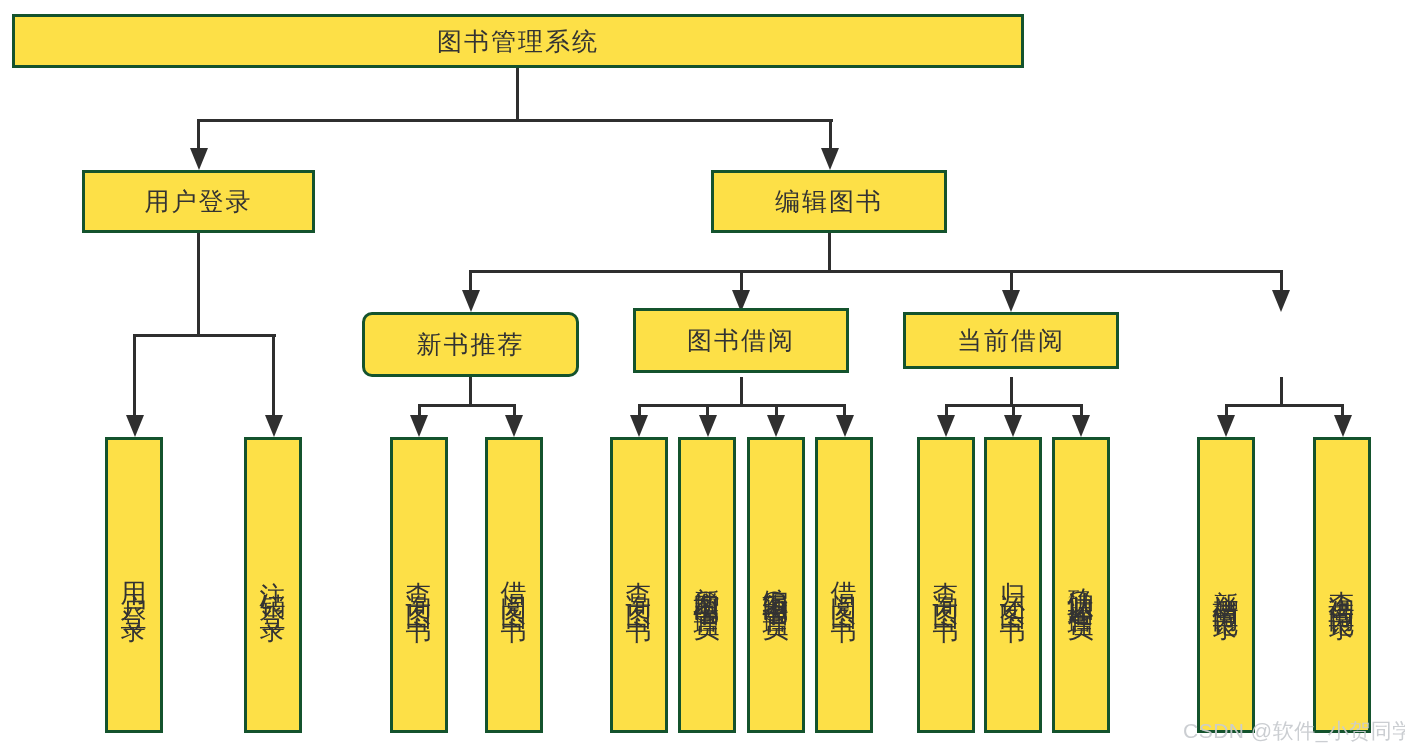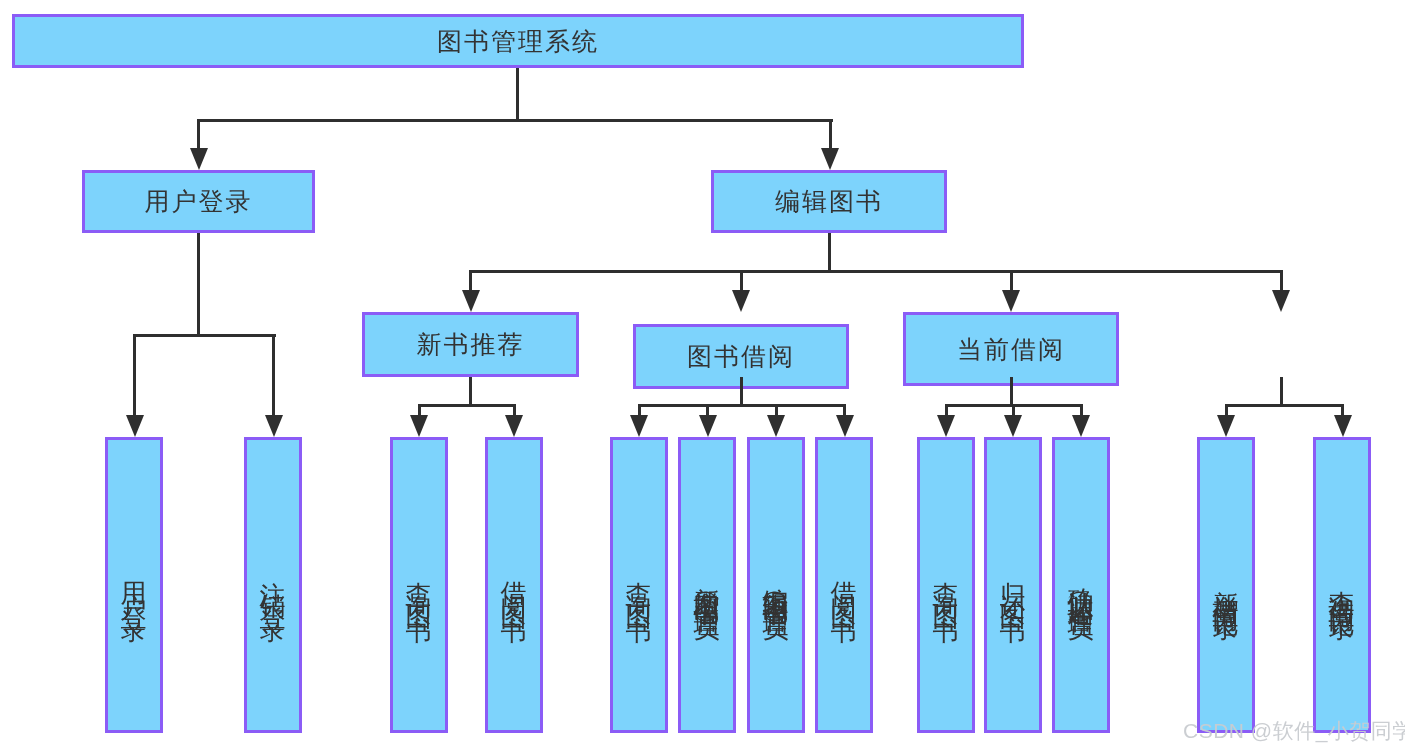--- a/index.html
+++ b/index.html
@@ -1,22 +1,22 @@
 <!DOCTYPE html>
 <html><head>
 <meta charset="utf-8">
 <style>
   html,body{margin:0;padding:0;background:#ffffff;}
   #stage{
     position:relative;width:1405px;height:747px;background:#ffffff;overflow:hidden;
     font-family:"Liberation Sans","DejaVu Sans",sans-serif;color:#333333;
   }
   .box{
-    position:absolute;box-sizing:border-box;background:#7dd3fc;
-    border:3px solid #8b5cf6;display:flex;align-items:center;justify-content:center;
+    position:absolute;box-sizing:border-box;background:#fde047;
+    border:3px solid #14532d;display:flex;align-items:center;justify-content:center;
     color:#333333;
   }
   .hbox{font-size:25px;letter-spacing:2px;white-space:nowrap;}
   .vbox{
     writing-mode:vertical-rl;text-orientation:mixed;
     font-size:26px;line-height:1;
   }
   .ls12{letter-spacing:12px;}
   .ls5{letter-spacing:5px;}
   .ls4{letter-spacing:4px;}
@@ -59,23 +59,23 @@
   <div class="line" style="left:469px;top:270px;width:814px;height:3px;"></div>
   <div class="line" style="left:469px;top:270px;width:3px;height:22px;"></div>
   <div class="line" style="left:740px;top:270px;width:3px;height:22px;"></div>
   <div class="line" style="left:1010px;top:270px;width:3px;height:22px;"></div>
   <div class="line" style="left:1280px;top:270px;width:3px;height:22px;"></div>
   <div class="arrow" style="left:462px;top:290px;"></div>
   <div class="arrow" style="left:732px;top:290px;"></div>
   <div class="arrow" style="left:1002px;top:290px;"></div>
   <div class="arrow" style="left:1272px;top:290px;"></div>
 
-  <div class="box hbox" style="left:362px;top:312px;width:217px;height:65px;">新书推荐</div>
-  <div class="box hbox" style="left:633px;top:324px;width:216px;height:65px;text-align:center;">图书借阅</div>
-  <div class="box hbox" style="left:903px;top:312px;width:216px;height:74px;">当前借阅</div>
+  <div class="box hbox" style="left:362px;top:312px;width:217px;height:65px;border-radius:10px;">新书推荐</div>
+  <div class="box hbox" style="left:633px;top:308px;width:216px;height:65px;text-align:center;">图书借阅</div>
+  <div class="box hbox" style="left:903px;top:312px;width:216px;height:57px;">当前借阅</div>
 
   <div class="line" style="left:469px;top:377px;width:3px;height:30px;"></div>
   <div class="line" style="left:418px;top:404px;width:98px;height:3px;"></div>
   <div class="line" style="left:418px;top:404px;width:3px;height:13px;"></div>
   <div class="line" style="left:513px;top:404px;width:3px;height:13px;"></div>
   <div class="arrow" style="left:410px;top:415px;"></div>
   <div class="arrow" style="left:505px;top:415px;"></div>
 
   <div class="line" style="left:740px;top:377px;width:3px;height:30px;"></div>
   <div class="line" style="left:638px;top:404px;width:208px;height:3px;"></div>

